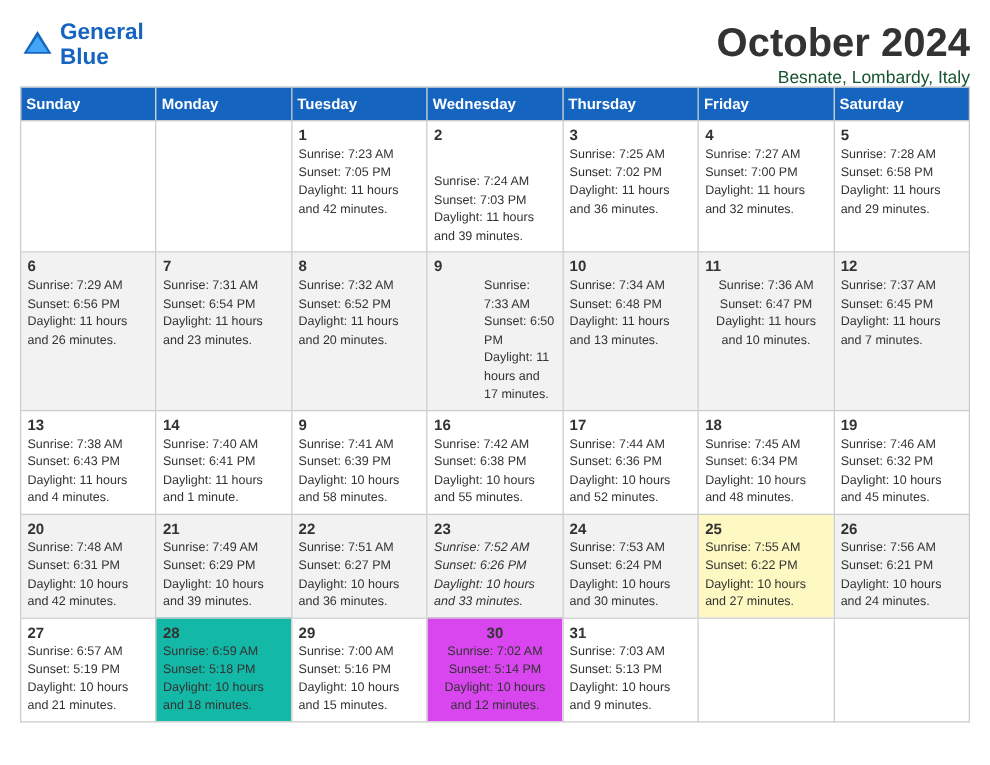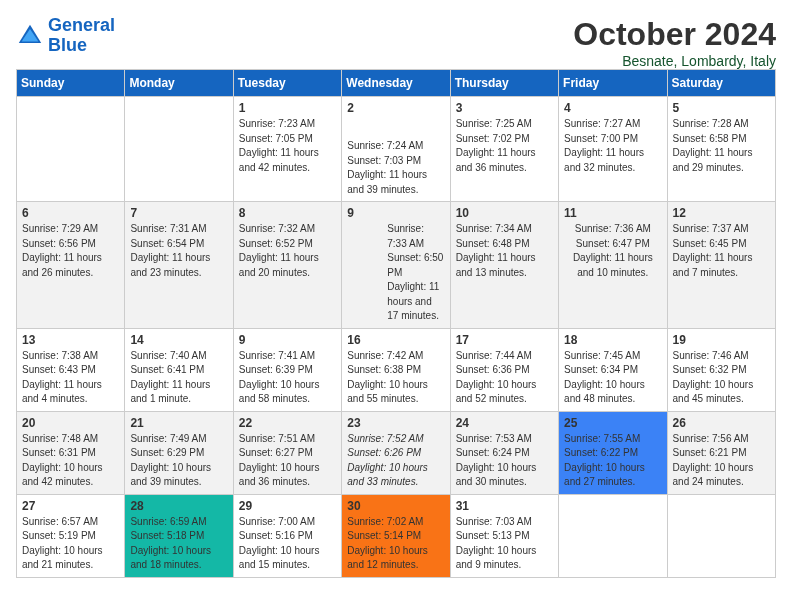--- a/index.html
+++ b/index.html
@@ -269,21 +269,21 @@
           <div class="cell-info" style="white-space: pre-line; font-style: italic;">Sunrise: 7:52 AM
 Sunset: 6:26 PM
 Daylight: 10 hours and 33 minutes.</div>
         </td>
         <td style="background-color: rgb(242, 242, 242);">
           <div class="day-num">24</div>
           <div class="cell-info" style="white-space: pre-line;">Sunrise: 7:53 AM
 Sunset: 6:24 PM
 Daylight: 10 hours and 30 minutes.</div>
         </td>
-        <td style="background-color: #3b82f6; margin-top: 21px;">
+        <td style="background-color: #fef9c3; margin-top: 21px;">
           <div class="day-num">25</div>
           <div class="cell-info" style="white-space: pre-line;">Sunrise: 7:55 AM
 Sunset: 6:22 PM
 Daylight: 10 hours and 27 minutes.</div>
         </td>
         <td style="background-color: rgb(242, 242, 242);">
           <div class="day-num">26</div>
           <div class="cell-info" style="white-space: pre-line;">Sunrise: 7:56 AM
 Sunset: 6:21 PM
 Daylight: 10 hours and 24 minutes.</div>
@@ -301,21 +301,21 @@
           <div class="cell-info" style="white-space: pre-line;">Sunrise: 6:59 AM
 Sunset: 5:18 PM
 Daylight: 10 hours and 18 minutes.</div>
         </td>
         <td style="background-color: rgb(255, 255, 255);">
           <div class="day-num">29</div>
           <div class="cell-info" style="white-space: pre-line;">Sunrise: 7:00 AM
 Sunset: 5:16 PM
 Daylight: 10 hours and 15 minutes.</div>
         </td>
-        <td style="background-color: #f97316;">
+        <td style="background-color: #d946ef; text-align: center;">
           <div class="day-num">30</div>
           <div class="cell-info" style="white-space: pre-line;">Sunrise: 7:02 AM
 Sunset: 5:14 PM
 Daylight: 10 hours and 12 minutes.</div>
         </td>
         <td style="background-color: rgb(255, 255, 255);">
           <div class="day-num">31</div>
           <div class="cell-info" style="white-space: pre-line;">Sunrise: 7:03 AM
 Sunset: 5:13 PM
 Daylight: 10 hours and 9 minutes.</div>

